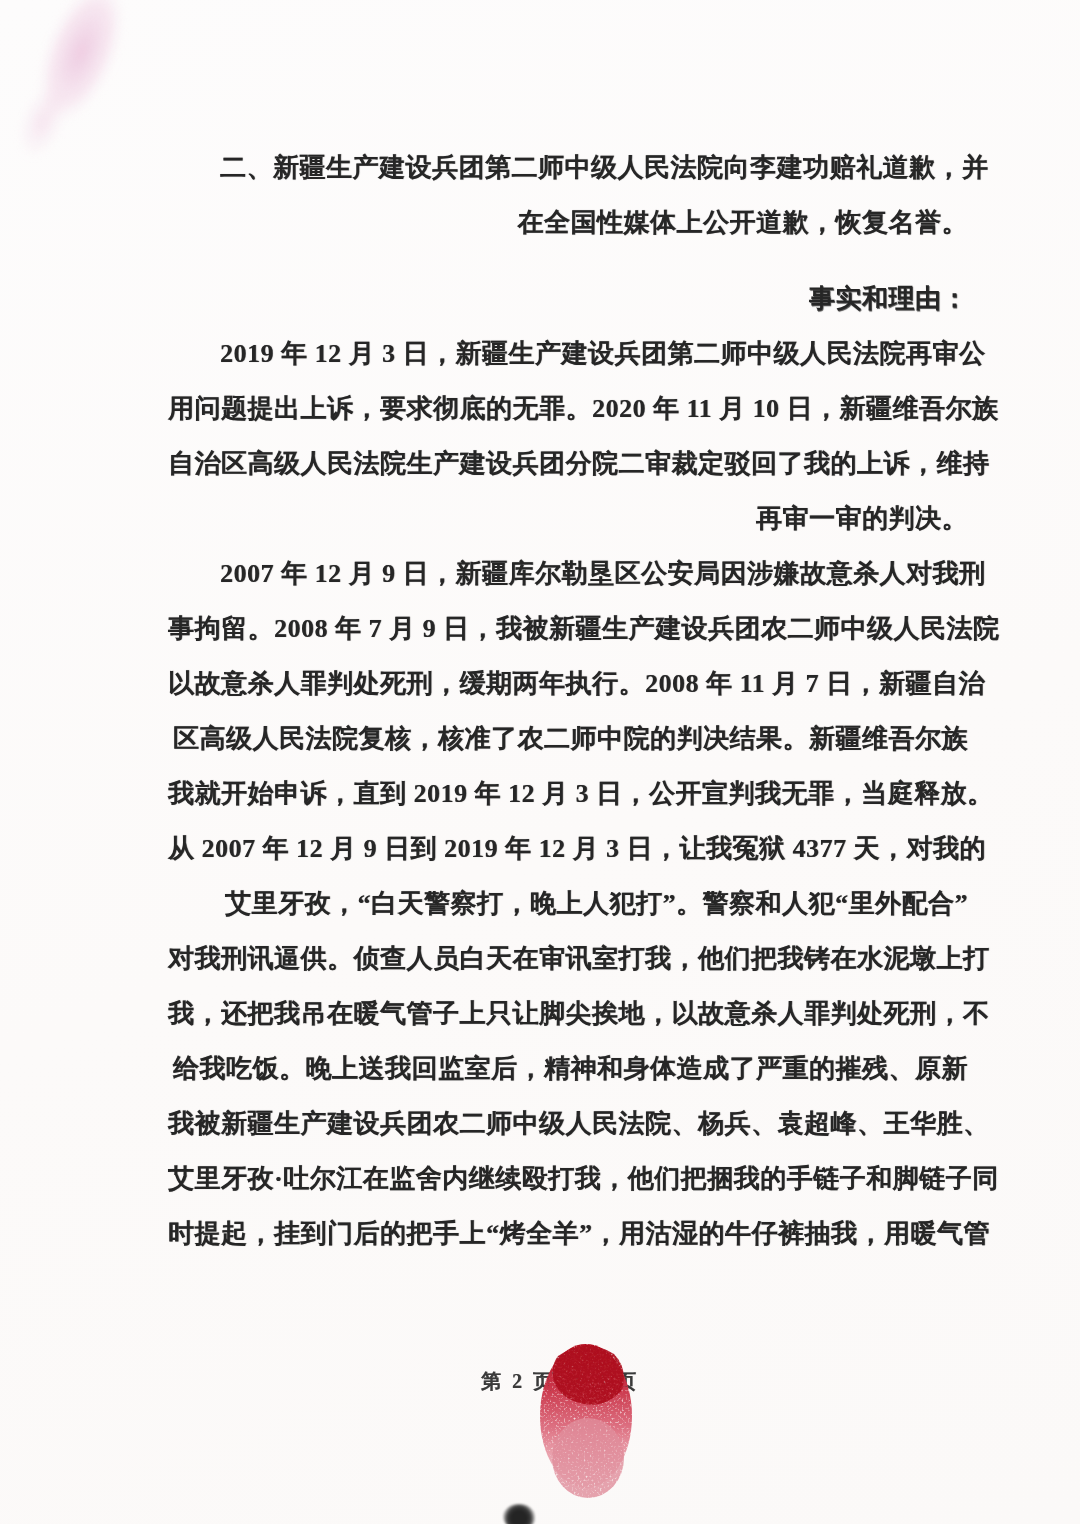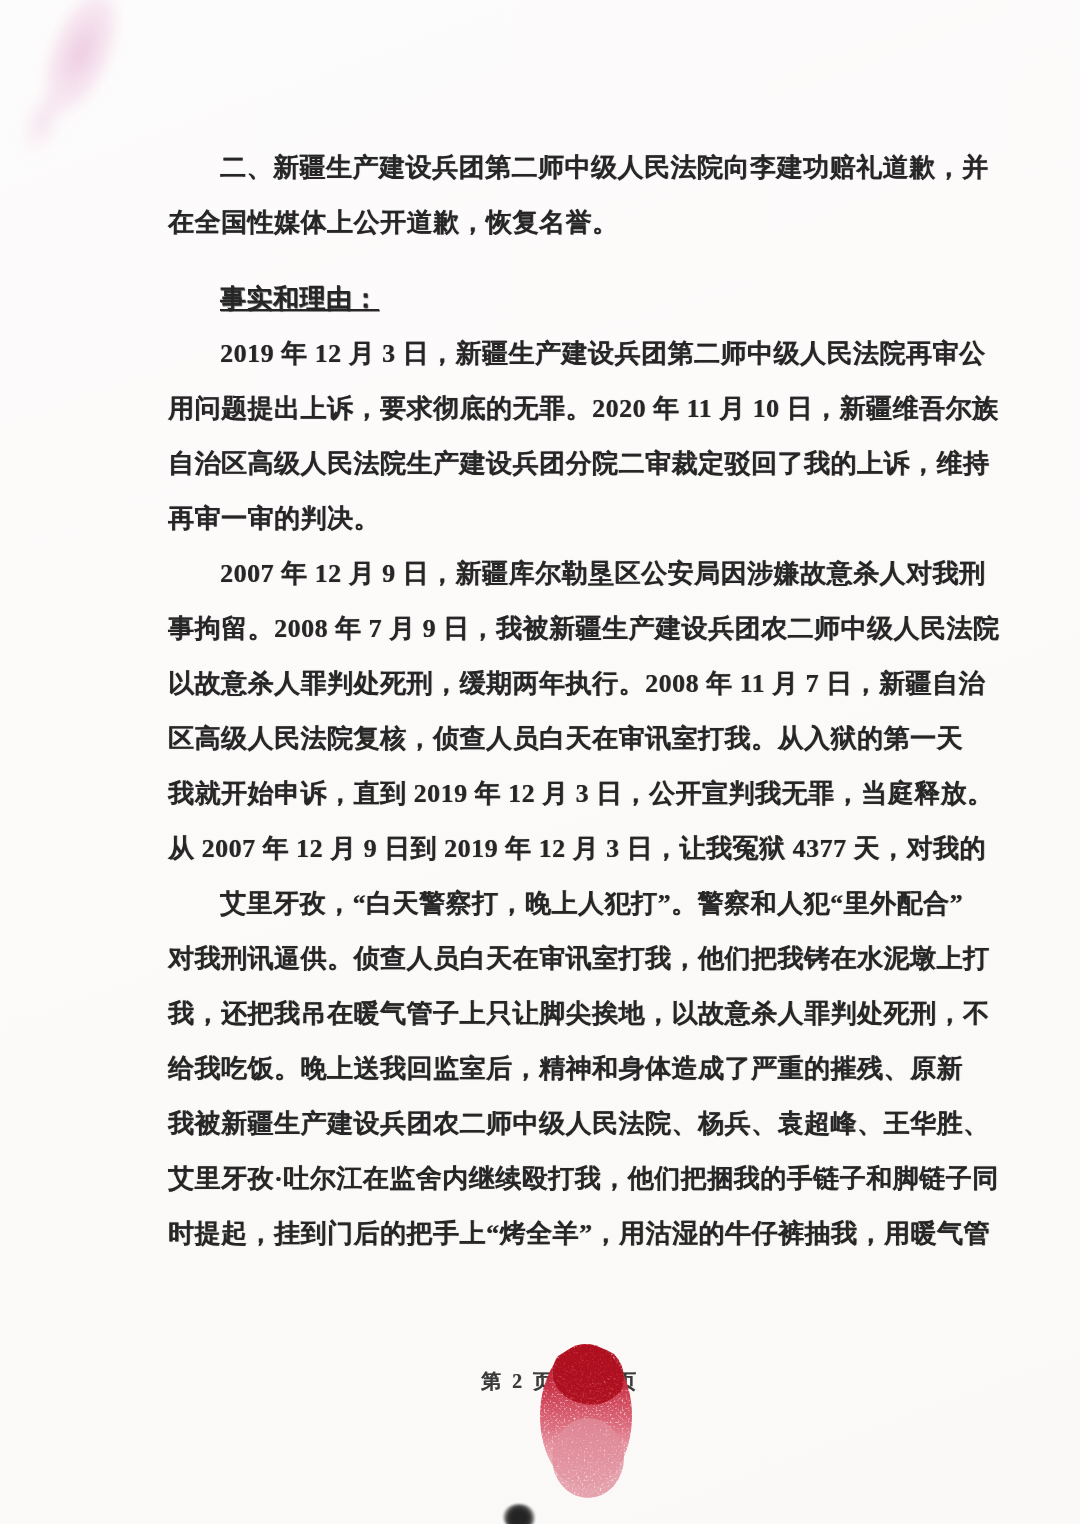--- a/index.html
+++ b/index.html
@@ -27,33 +27,33 @@
 
   
   .doc {
     position: absolute;
     left: 168px; top: 140px;
     width: 800px;
     color: #262626;
     font-size: 26px;
     font-weight: 600;
     letter-spacing: 0.5px;
+    text-align: right;
   }
   .line {
     height: 55px;
     line-height: 55px;
     white-space: nowrap;
     text-shadow: 0.4px 0.4px 0.7px rgba(45,45,45,0.65);
   }
   .para.body .line:first-child { text-indent: 2em; }
   .para.heading {
     margin-top: 21px;
     text-indent: 2em;
     font-weight: 800;
-    text-decoration: underline;
   }
   .para.heading .line {
     text-shadow: 0.8px 0.6px 0.8px rgba(35,35,35,0.8);
   }
 
   
   .footer {
     position: absolute;
     left: 0; top: 1362px;
     width: 1080px;
@@ -102,21 +102,21 @@
     <div class="para body">
       <div class="line">2019 年 12 月 3 日，新疆生产建设兵团第二师中级人民法院再审公</div>
       <div class="line">用问题提出上诉，要求彻底的无罪。2020 年 11 月 10 日，新疆维吾尔族</div>
       <div class="line">自治区高级人民法院生产建设兵团分院二审裁定驳回了我的上诉，维持</div>
       <div class="line">再审一审的判决。</div>
     </div>
     <div class="para body">
       <div class="line">2007 年 12 月 9 日，新疆库尔勒垦区公安局因涉嫌故意杀人对我刑</div>
       <div class="line">事拘留。2008 年 7 月 9 日，我被新疆生产建设兵团农二师中级人民法院</div>
       <div class="line">以故意杀人罪判处死刑，缓期两年执行。2008 年 11 月 7 日，新疆自治</div>
-      <div class="line">区高级人民法院复核，侦查人员白天在审讯室打我。从入狱的第一天</div>
+      <div class="line">区高级人民法院复核，核准了农二师中院的判决结果。新疆维吾尔族</div>
       <div class="line">我就开始申诉，直到 2019 年 12 月 3 日，公开宣判我无罪，当庭释放。</div>
       <div class="line">从 2007 年 12 月 9 日到 2019 年 12 月 3 日，让我冤狱 4377 天，对我的</div>
     </div>
     <div class="para body">
       <div class="line">艾里牙孜，“白天警察打，晚上人犯打”。警察和人犯“里外配合”</div>
       <div class="line">对我刑讯逼供。侦查人员白天在审讯室打我，他们把我铐在水泥墩上打</div>
       <div class="line">我，还把我吊在暖气管子上只让脚尖挨地，以故意杀人罪判处死刑，不</div>
       <div class="line">给我吃饭。晚上送我回监室后，精神和身体造成了严重的摧残、原新</div>
       <div class="line">我被新疆生产建设兵团农二师中级人民法院、杨兵、袁超峰、王华胜、</div>
       <div class="line">艾里牙孜·吐尔江在监舍内继续殴打我，他们把捆我的手链子和脚链子同</div>

